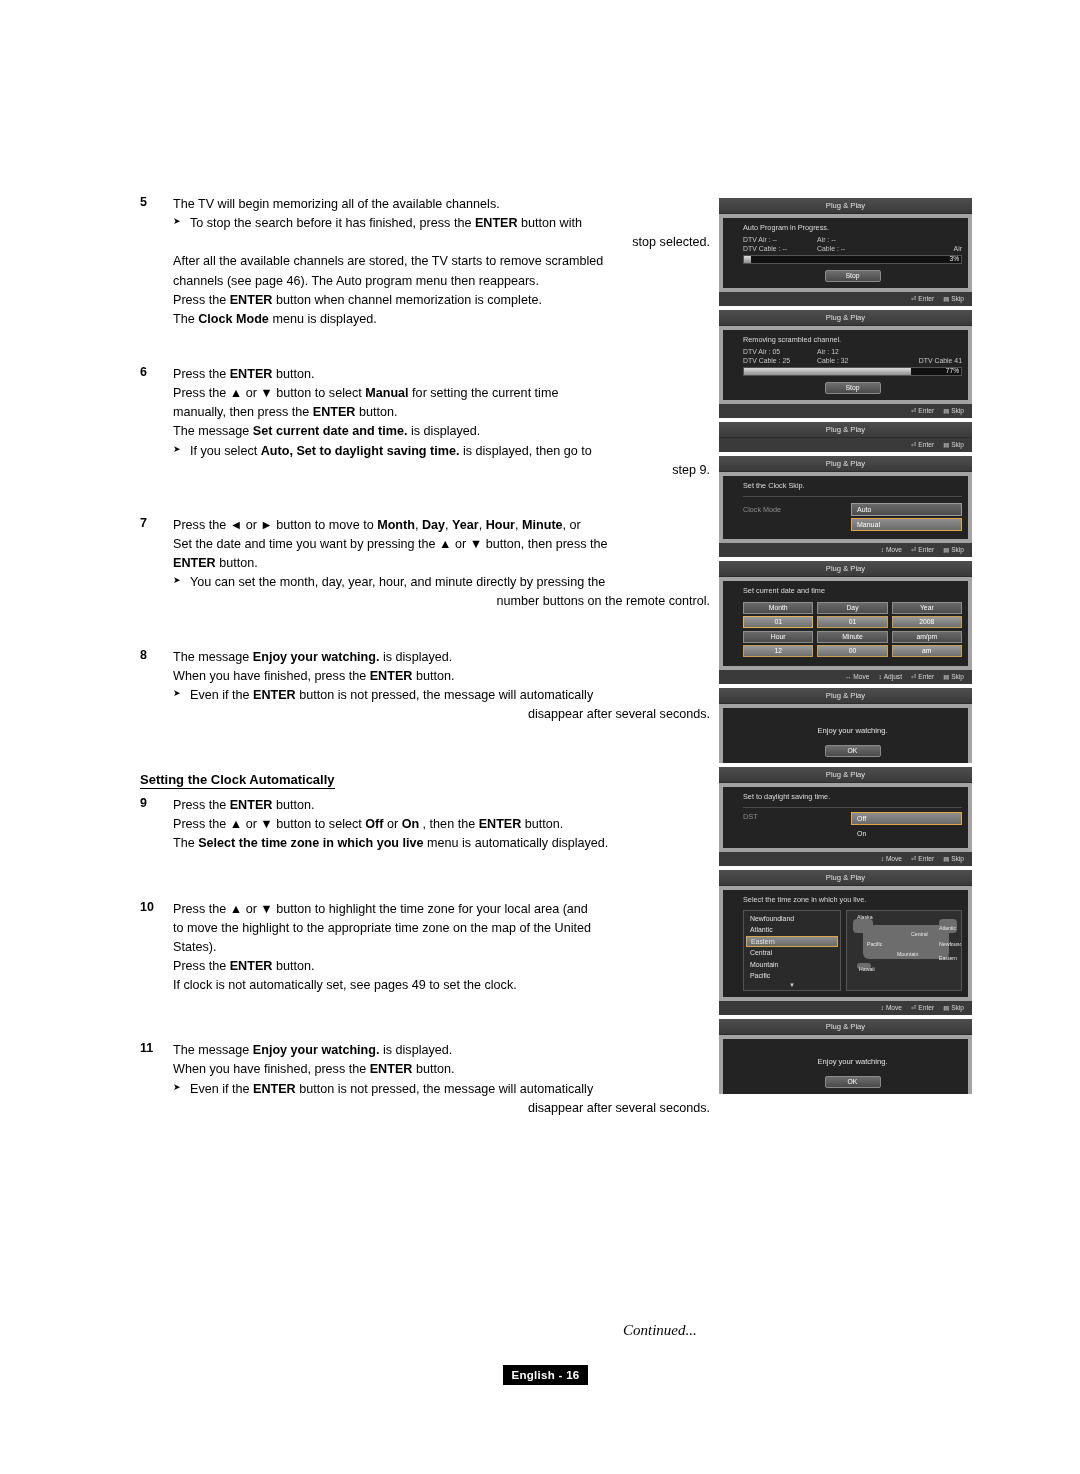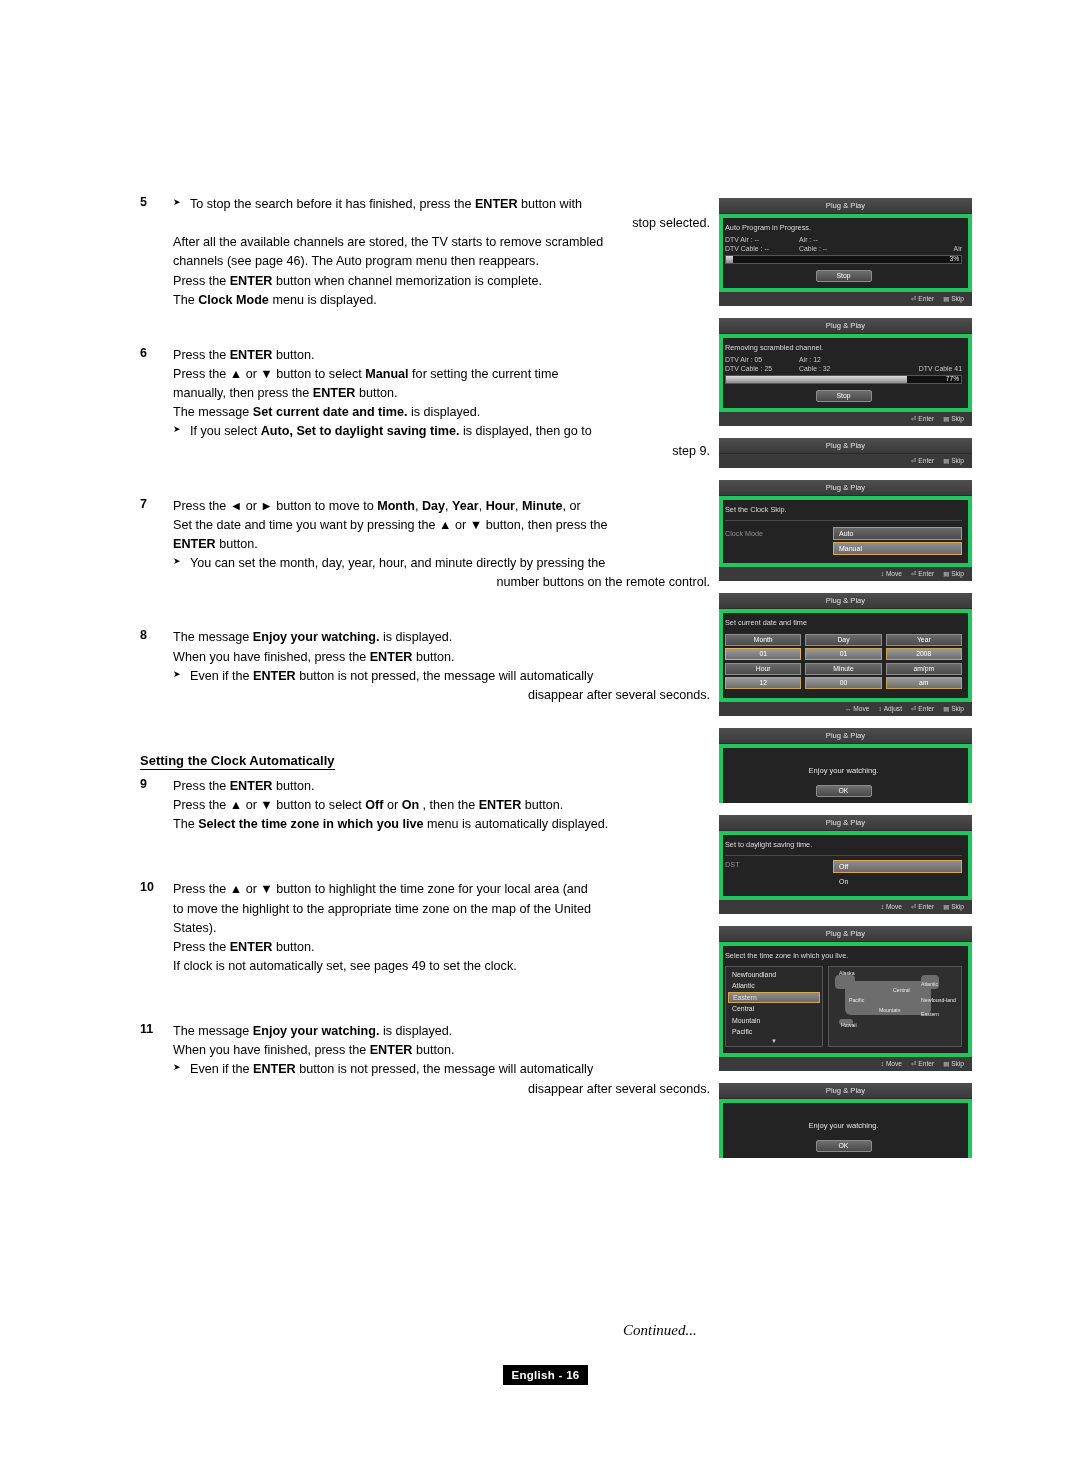--- a/index.html
+++ b/index.html
@@ -95,40 +95,40 @@
 
   
   .panels {
     position: absolute;
     left: 719px;
     top: 198px;
     width: 253px;
   }
   .panel {
     width: 253px;
-    background: #22c55e;
-    margin-bottom: 12px;
+    background: #a3a3a3;
+    margin-bottom: 4px;
     color: #e9e9e9;
     font-size: 7.4px;
     position: relative;
   }
   .panel .title {
     height: 16px;
     background: linear-gradient(#4e4e4e, #3a3a3a);
     border-bottom: 1px solid #2c2c2c;
     display: flex;
     align-items: center;
     justify-content: center;
     font-size: 7.6px;
     color: #e0e0e0;
   }
   .panel .inner {
     background: #232323;
     margin: 4px;
-    padding: 5px 6px 6px 2px;
+    padding: 5px 6px 6px 20px;
     min-height: 40px;
     position: relative;
   }
   .panel .footer {
     height: 14px;
     display: flex;
     align-items: center;
     justify-content: flex-end;
     gap: 9px;
     padding-right: 8px;
@@ -286,20 +286,21 @@
 </head>
 <body>
 
 <div class="page">
 
   <div class="left-col">
     <div id="steps-host">
         <div class="step">
           <div class="num">5</div>
           <div class="body">
+            <div>The TV will begin memorizing all of the available channels.</div>
             <div class="arrowline">To stop the search before it has finished, press the <span class="b">ENTER</span> button with</div>
             <div class="indent">stop selected.</div>
             <div>After all the available channels are stored, the TV starts to remove scrambled</div>
             <div>channels (see page 46). The Auto program menu then reappears.</div>
             <div>Press the <span class="b">ENTER</span> button when channel memorization is complete.</div>
             <div>The <span class="b">Clock Mode</span> menu is displayed.</div>
           </div>
         </div>
         <div class="gap-l"></div>
         <div class="step">

